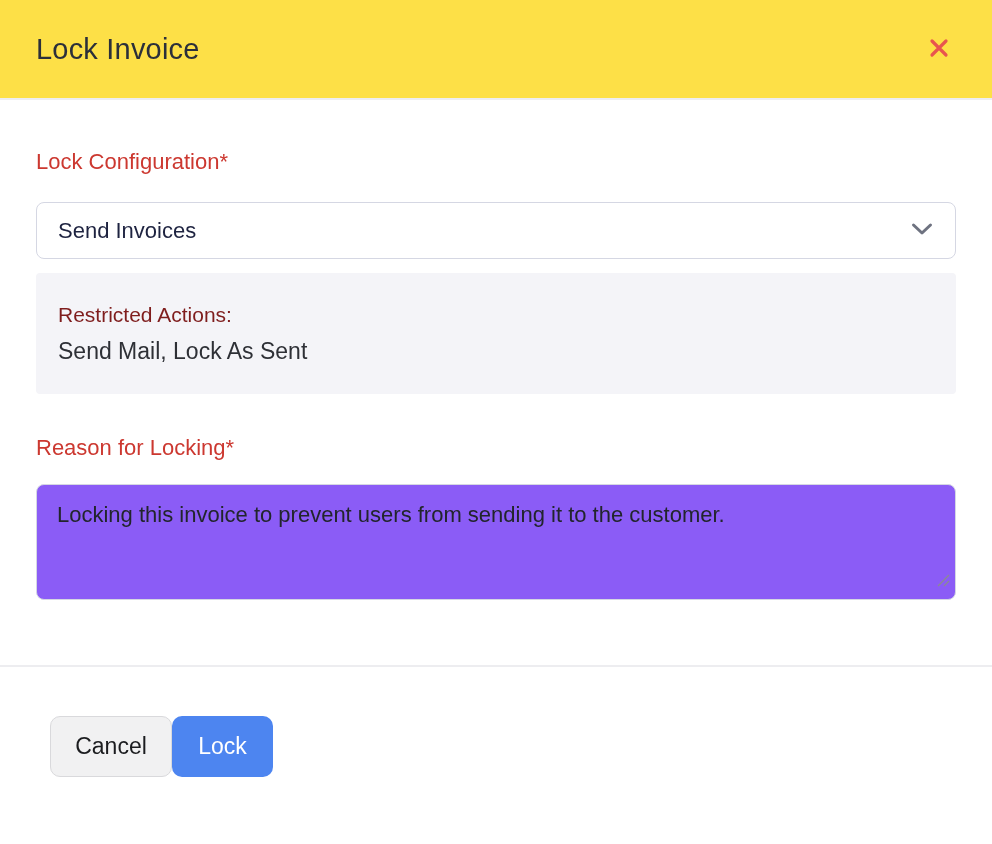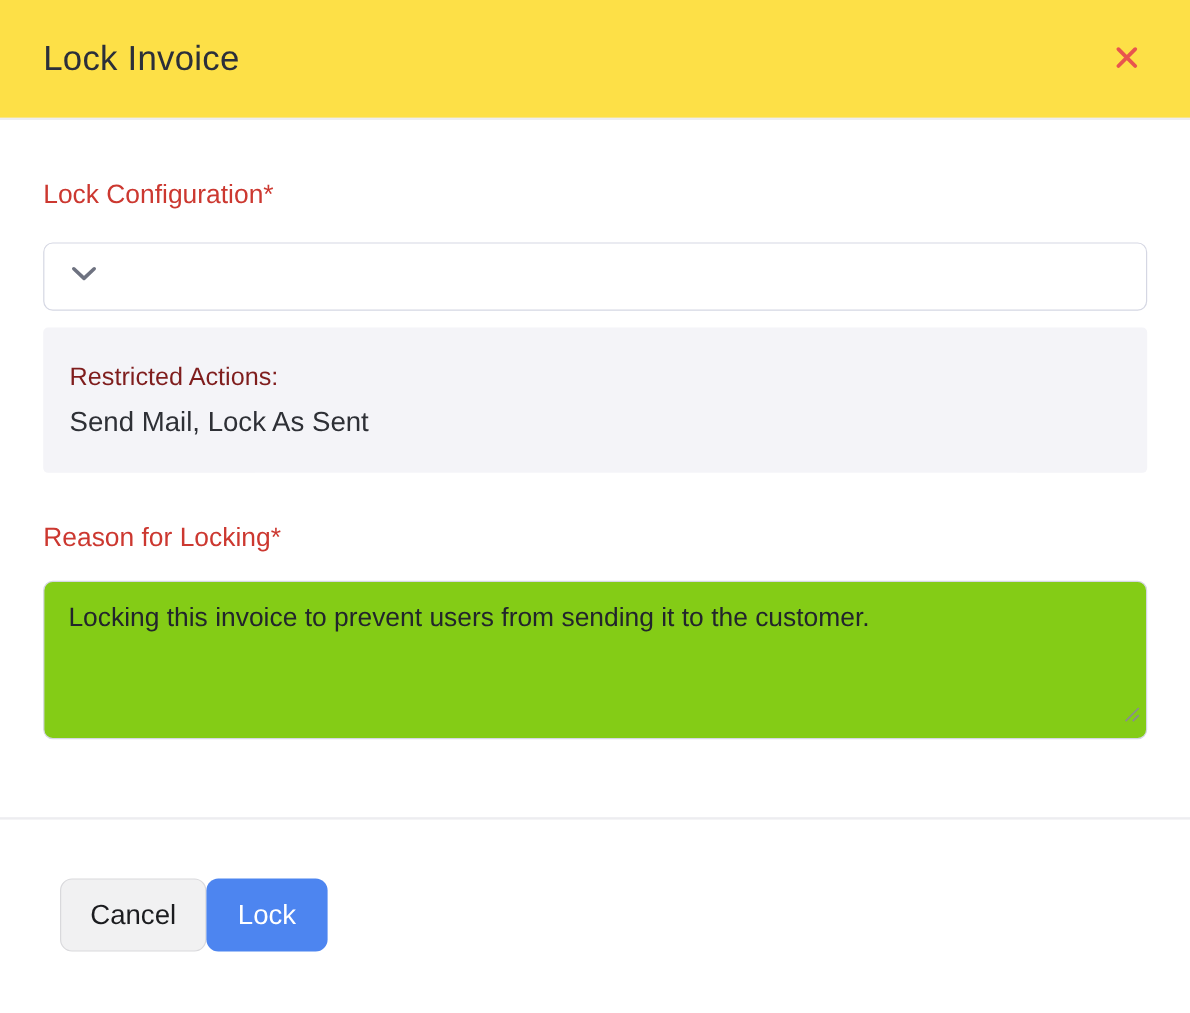--- a/index.html
+++ b/index.html
@@ -79,31 +79,31 @@
     margin-top: 10px;
     line-height: 28px;
   }
 
   .reason-label { margin-top: 41px; }
 
   .textarea-wrap { position: relative; margin-top: 23px; }
   .reason-textarea {
     display: block;
     width: 100%;
-    height: 132px;
+    height: 116px;
     border: 1px solid #d5d7e3;
     border-radius: 8px;
     padding: 14px 20px;
     font-size: 22px;
     line-height: 1.45;
     color: #22252c;
     font-family: "Liberation Sans", sans-serif;
     resize: none;
     outline: none;
-    background: #84cc16;
+    background: #8b5cf6;
   }
   .resize-handle {
     position: absolute;
     right: 6px;
     bottom: 9px;
     pointer-events: none;
   }
 
   
   .modal-footer {
@@ -151,20 +151,21 @@
         </svg>
       </span>
     </button>
   </div>
 
   <div class="modal-body">
 
     <div class="field-label">Lock Configuration*</div>
 
     <div class="select-box">
+      <span class="select-value">Send Invoices</span>
       <span>
         <svg width="24" height="14" viewBox="0 0 24 14">
           <path d="M3.5 3 L12 11 L20.5 3" stroke="#6e7280" stroke-width="3" fill="none" stroke-linecap="round" stroke-linejoin="round"></path>
         </svg>
       </span>
     </div>
 
     <div class="restricted-box">
       <div class="restricted-label">Restricted Actions:</div>
       <div class="restricted-value">Send Mail, Lock As Sent</div>

